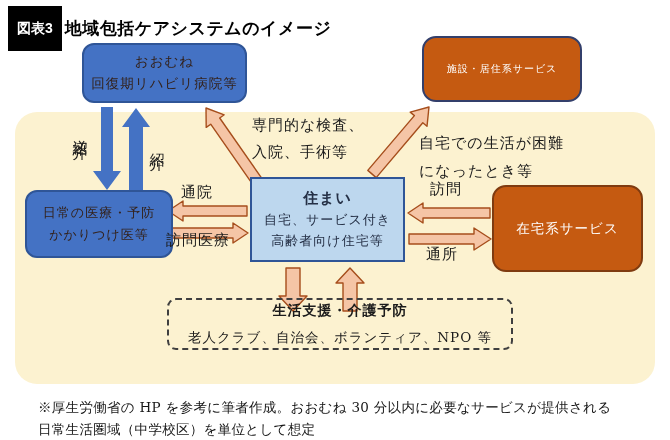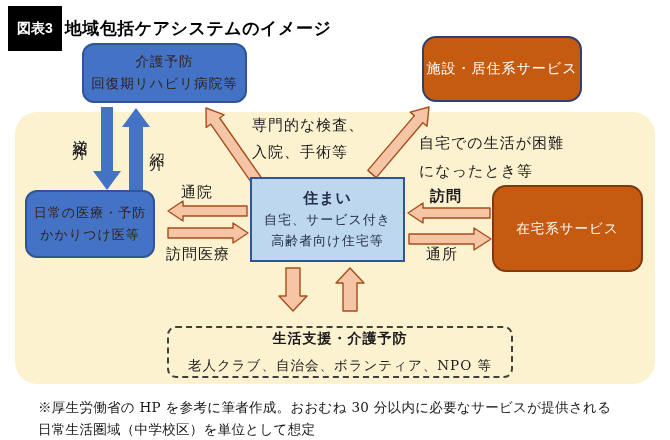--- a/index.html
+++ b/index.html
@@ -20,32 +20,32 @@
       background:var(--beige);border-radius:22px;}
   svg.arrow-layer{position:absolute;left:0;top:0;pointer-events:none;}
   .a-blue{fill:var(--blue);}
   .a-salmon{fill:var(--salmon);stroke:var(--salmon-border);stroke-width:1.4;stroke-linejoin:round;}
   .box{position:absolute;display:flex;flex-direction:column;justify-content:center;
        align-items:center;text-align:center;box-sizing:border-box;letter-spacing:1px;}
   .box-hospital{left:82px;top:43px;width:165px;height:60px;background:var(--blue);
     border:2.5px solid var(--blue-dark);border-radius:12px;color:var(--box-ink);
     font-size:13.5px;gap:4px;}
   .box-facility{left:422px;top:36px;width:160px;height:66px;background:var(--orange);
-    border:2.5px solid var(--navy-border);border-radius:14px;color:#fff;font-size:14px;}
+    border:2.5px solid var(--navy-border);border-radius:14px;color:#fff;font-size:10px;}
   .box-home{left:250px;top:177px;width:155px;height:85px;background:var(--blue-light);
     border:2.5px solid var(--blue-dark);border-radius:0;color:var(--home-ink);
     font-size:13px;gap:3px;}
   .box-home .home-title{font-size:15px;font-weight:bold;}
-  .box-daily{left:25px;top:190px;width:130px;height:68px;background:var(--blue);
+  .box-daily{left:25px;top:190px;width:148px;height:68px;background:var(--blue);
     border:2.5px solid var(--blue-dark);border-radius:12px;color:var(--box-ink);
     font-size:13px;gap:4px;}
   .box-homecare{left:492px;top:185px;width:151px;height:87px;background:var(--orange);
     border:2.5px solid var(--brown-border);border-radius:14px;color:#fff;
     font-size:13.5px;gap:6px;}
-  .box-support{left:167px;top:326px;width:346px;height:52px;border:2px dashed #3F3F3F;
+  .box-support{left:167px;top:298px;width:346px;height:52px;border:2px dashed #3F3F3F;
     border-radius:9px;color:var(--ink);font-size:13.5px;gap:9px;}
   .box-support .sup-title{font-weight:bold;font-size:14px;}
   .lbl{position:absolute;font-size:15px;color:var(--ink);white-space:nowrap;letter-spacing:1px;}
   .lbl-v{writing-mode:vertical-rl;text-orientation:upright;letter-spacing:3px;}
   .footnote{position:absolute;left:38px;top:396px;font-size:13.5px;line-height:1.65;
     color:#161616;letter-spacing:.3px;}
 </style>
 </head>
 <body>
 
@@ -65,21 +65,21 @@
     <polygon class="a-salmon" points="248,233 233,223 233,228 168,228 168,238 233,238 233,243"></polygon>
     <polygon class="a-salmon" points="408,213 423,203 423,208 490,208 490,218 423,218 423,223"></polygon>
     <polygon class="a-salmon" points="491,239 474,228 474,234 409,234 409,244 474,244 474,250"></polygon>
     <polygon class="a-salmon" points="261.5,177.9 219.7,118 224.2,114.8 206,108 206.2,127.4 210.7,124.2 252.5,184.1"></polygon>
     <polygon class="a-salmon" points="376.2,177.6 422.8,122.8 427,126.3 429,107 410.2,112.1 414.4,115.6 367.8,170.4"></polygon>
     <polygon class="a-salmon" points="286,268 300,268 300,296 307,296 293,311 279,296 286,296"></polygon>
     <polygon class="a-salmon" points="350,268 364,283 357,283 357,311 343,311 343,283 336,283"></polygon>
   </svg>
 
   <div class="box box-hospital">
-    <div>介護予防</div>
+    <div>おおむね</div>
     <div>回復期リハビリ病院等</div>
   </div>
 
   <div class="box box-facility">
     <div>施設・居住系サービス</div>
   </div>
 
   <div class="box box-home">
     <div class="home-title">住まい</div>
     <div>自宅、サービス付き</div>
@@ -96,26 +96,26 @@
   </div>
 
   <div class="box box-support">
     <div class="sup-title">生活支援・介護予防</div>
     <div>老人クラブ、自治会、ボランティア、NPO 等</div>
   </div>
 
   <div class="lbl lbl-v" style="left:70px;top:127px;">逆紹介</div>
   <div class="lbl lbl-v" style="left:147px;top:141px;">紹介</div>
   <div class="lbl" style="left:181px;top:183px;">通院</div>
-  <div class="lbl" style="left:166px;top:245px;">訪問医療</div>
+  <div class="lbl" style="left:166px;top:231px;">訪問医療</div>
   <div class="lbl" style="left:252px;top:116px;">専門的な検査、</div>
   <div class="lbl" style="left:252px;top:143px;">入院、手術等</div>
   <div class="lbl" style="left:419px;top:134px;">自宅での生活が困難</div>
   <div class="lbl" style="left:419px;top:162px;">になったとき等</div>
-  <div class="lbl" style="left:430px;top:187px;font-weight:bold;">訪問</div>
+  <div class="lbl" style="left:430px;top:180px;">訪問</div>
   <div class="lbl" style="left:426px;top:245px;">通所</div>
 
   <div class="footnote">
     <div>※厚生労働省の HP を参考に筆者作成。おおむね 30 分以内に必要なサービスが提供される</div>
     <div>日常生活圏域（中学校区）を単位として想定</div>
   </div>
 
 </div>
 
 </body></html>

